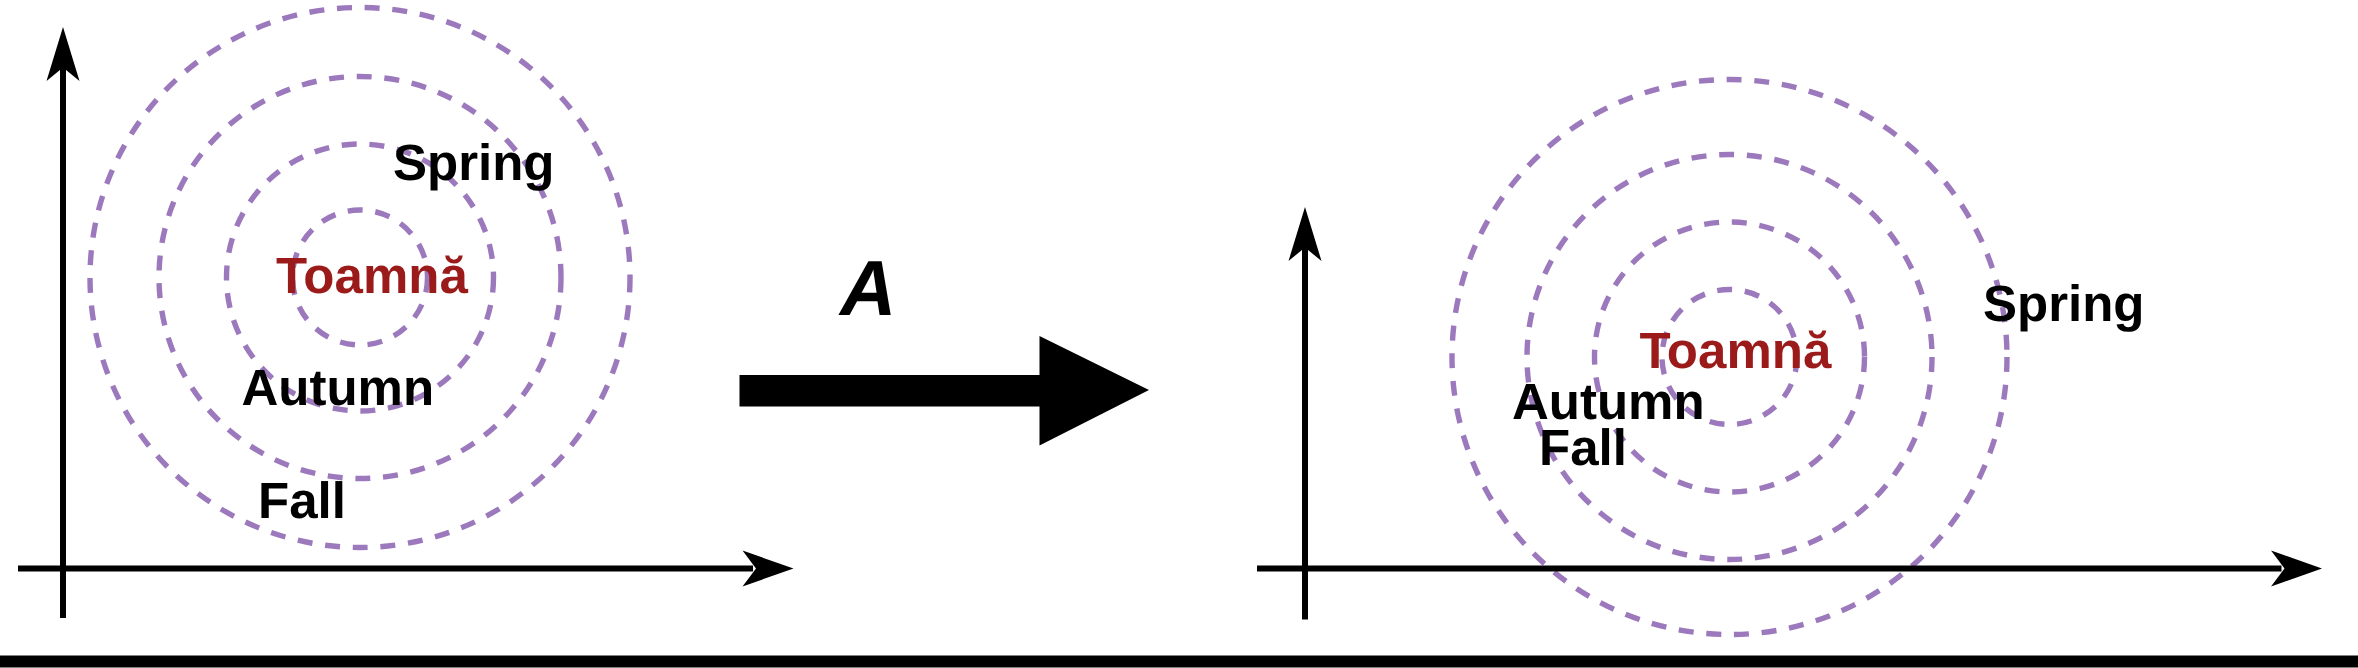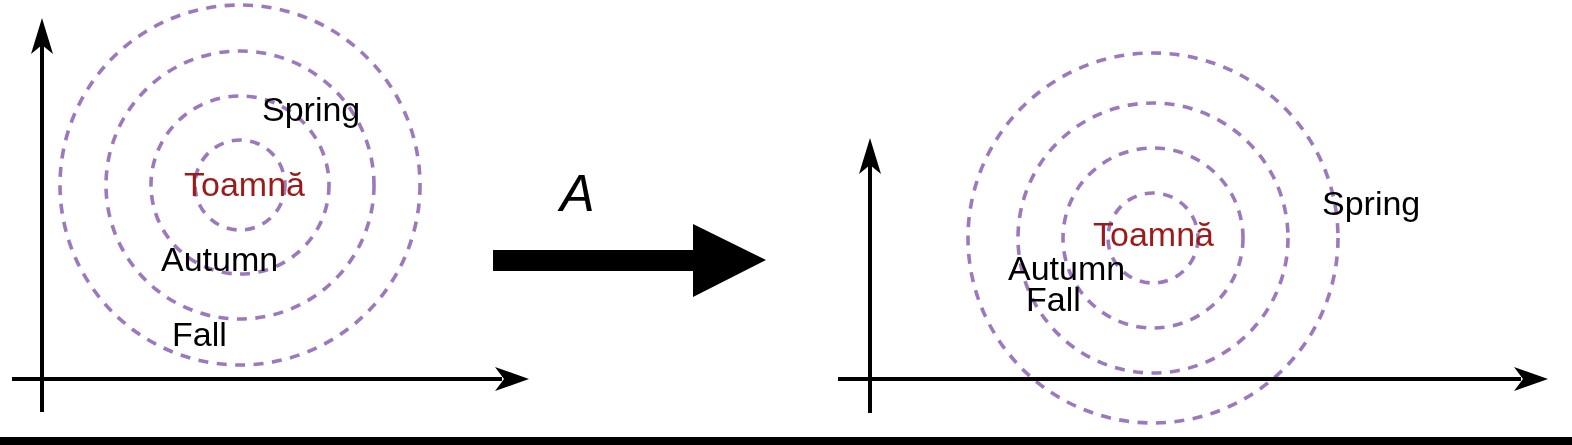--- a/index.html
+++ b/index.html
@@ -4,21 +4,21 @@
 <style>
   html, body { margin: 0; padding: 0; }
   body {
     width: 1572px;
     height: 445px;
     position: relative;
     background: #ffffff;
     overflow: hidden;
     font-family: "Liberation Sans", sans-serif;
   }
-  .stage { position: absolute; inset: 0; }
+  .stage { position: absolute; inset: 0; font-weight: bold; }
   svg.gfx { position: absolute; top: 0; left: 0; display: block; }
 
   .axis {
     stroke: var(--ink-black, #000);
     stroke-width: 4;
     fill: none;
   }
   .axis-head { fill: var(--ink-black, #000); }
 
   .dash-circle {

